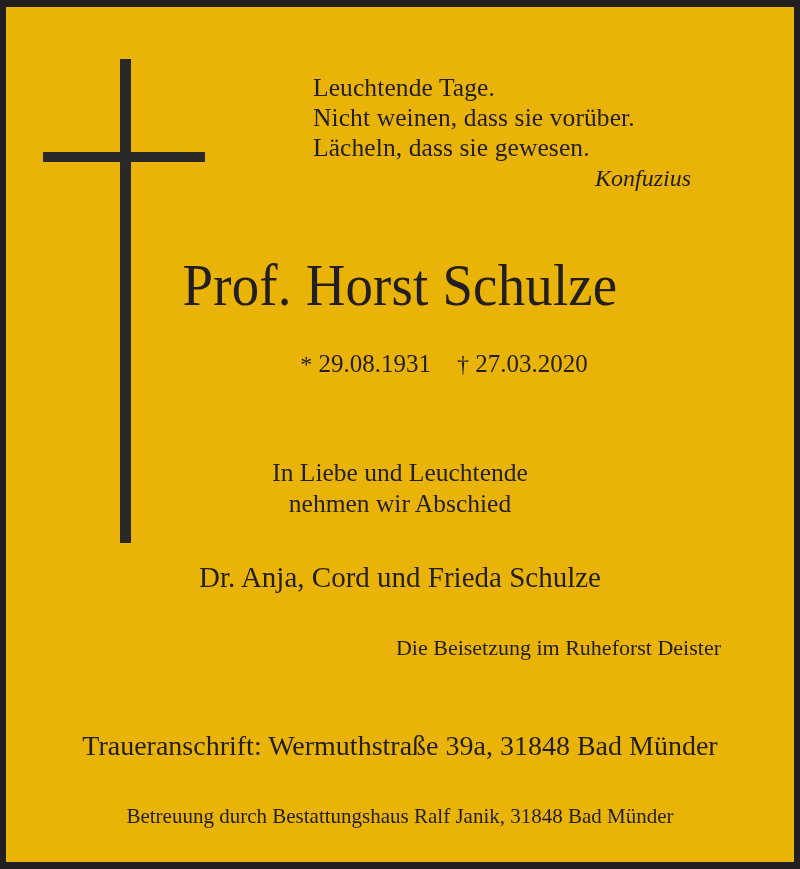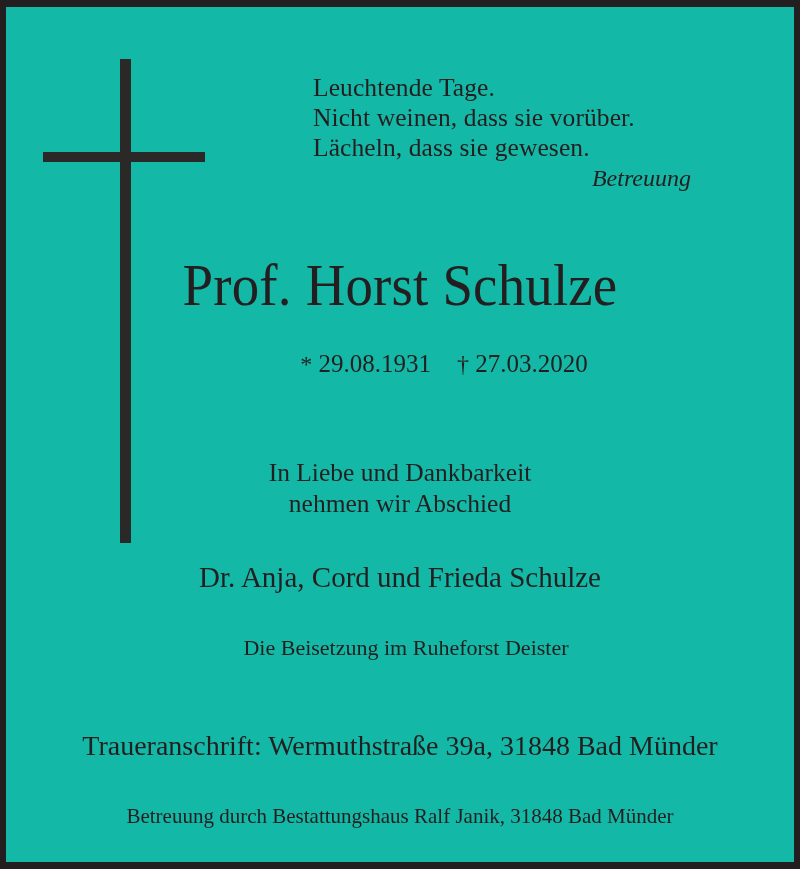--- a/index.html
+++ b/index.html
@@ -22,21 +22,21 @@
     box-sizing: border-box;
     background: #231f20;
     overflow: hidden;
   }
   .notice-inner {
     position: absolute;
     left: 6px;
     top: 7px;
     width: 788px;
     height: 855px;
-    background: #14b8a6;
+    background: #eab308;
     box-sizing: border-box;
     overflow: hidden;
   }
 
   
   .cross {
     position: absolute;
     left: 0;
     top: 0;
     width: 240px;
@@ -138,24 +138,24 @@
     width: 788px;
     text-align: center;
     font-size: 29px;
     line-height: 38px;
     white-space: nowrap;
   }
 
   
   .burial-block {
     position: absolute;
-    left: 100px;
+    left: 115px;
     top: 626px;
     width: 600px;
-    text-align: center;
+    text-align: right;
     font-size: 22px;
     line-height: 30px;
   }
   .burial-line { white-space: nowrap; }
 
   
   .mourning-address {
     position: absolute;
     left: 0;
     top: 725px;
@@ -184,31 +184,31 @@
 
     <div class="cross">
       <div class="cross-vertical"></div>
       <div class="cross-horizontal"></div>
     </div>
 
     <div class="quote-block">
       <div class="quote-line">Leuchtende Tage.</div>
       <div class="quote-line">Nicht weinen, dass sie vorüber.</div>
       <div class="quote-line">Lächeln, dass sie gewesen.</div>
-      <div class="quote-attribution">Betreuung</div>
+      <div class="quote-attribution">Konfuzius</div>
     </div>
 
     <div class="deceased-name">Prof. Horst Schulze</div>
 
     <div class="life-dates">
       <span class="sym">*</span><span>&nbsp;</span><span>29.08.1931</span><span class="date-gap"></span><span class="sym">†</span><span>&nbsp;</span><span>27.03.2020</span>
     </div>
 
     <div class="farewell-block">
-      <div class="farewell-line">In Liebe und Dankbarkeit</div>
+      <div class="farewell-line">In Liebe und Leuchtende</div>
       <div class="farewell-line">nehmen wir Abschied</div>
     </div>
 
     <div class="survivors">Dr. Anja, Cord und Frieda Schulze</div>
 
     <div class="burial-block">
       <div class="burial-line">Die Beisetzung im Ruheforst Deister</div>
     </div>
 
     <div class="mourning-address">Traueranschrift: Wermuthstraße 39a, 31848 Bad Münder</div>

